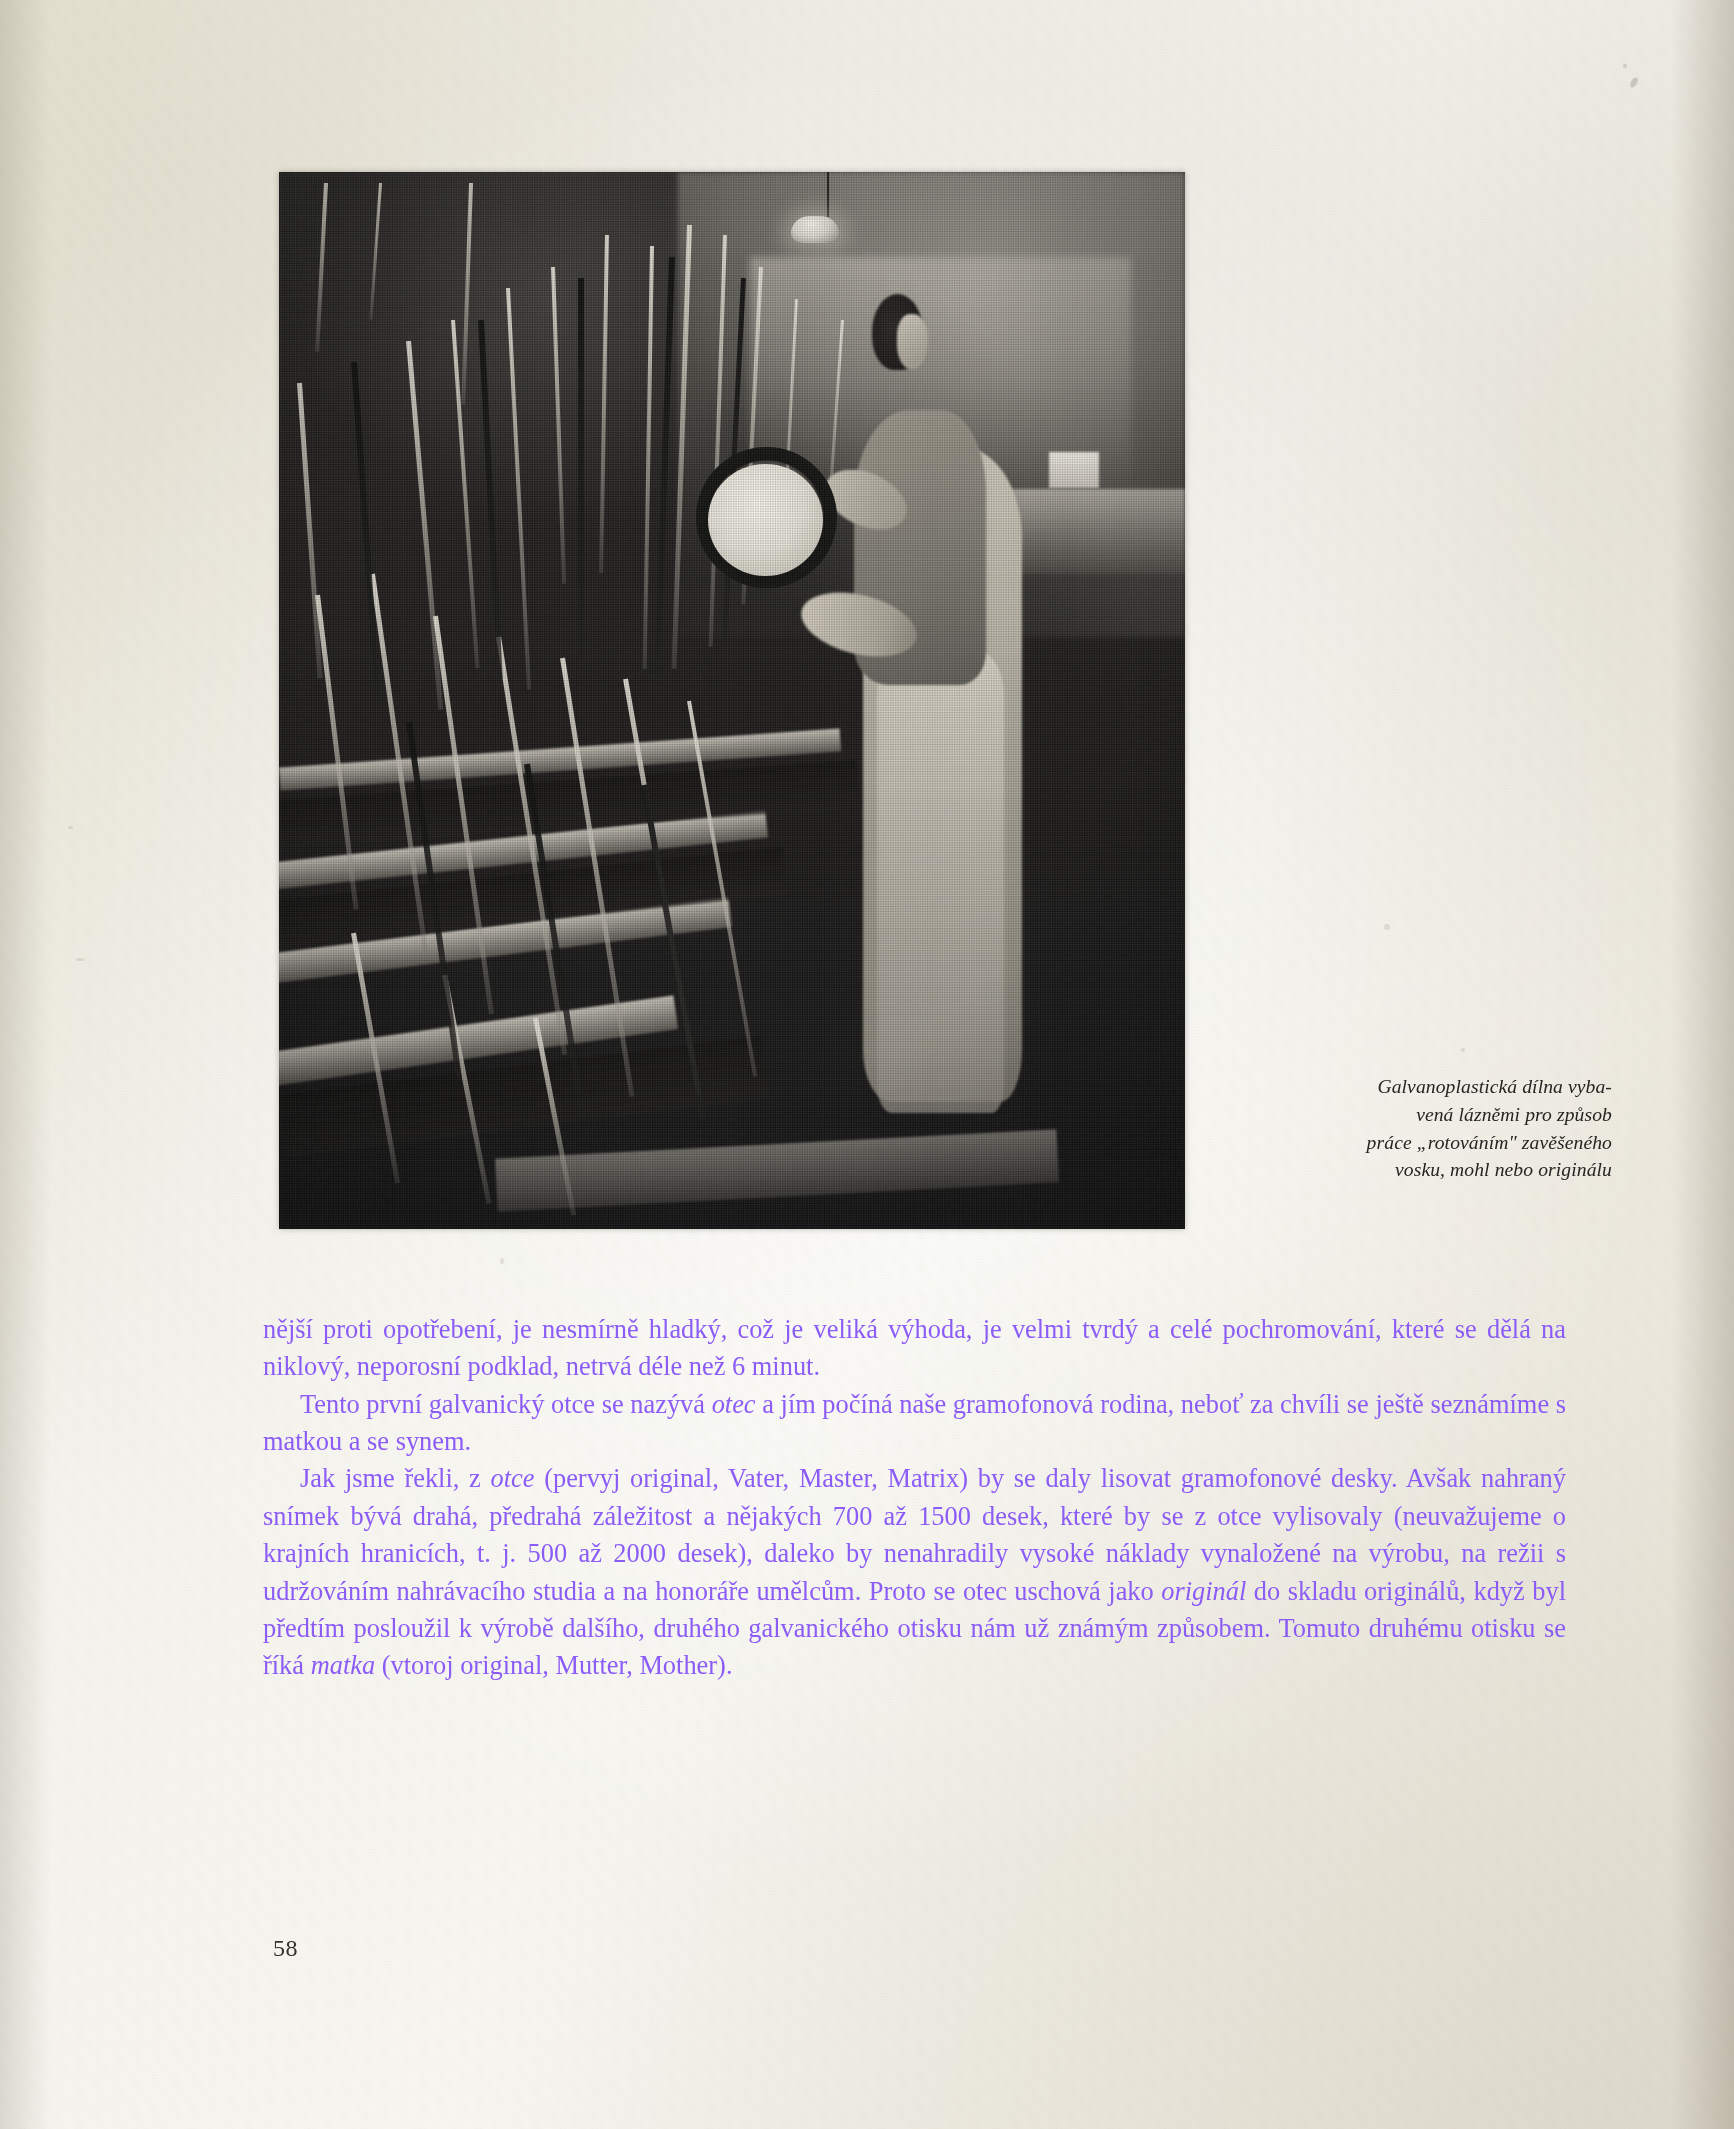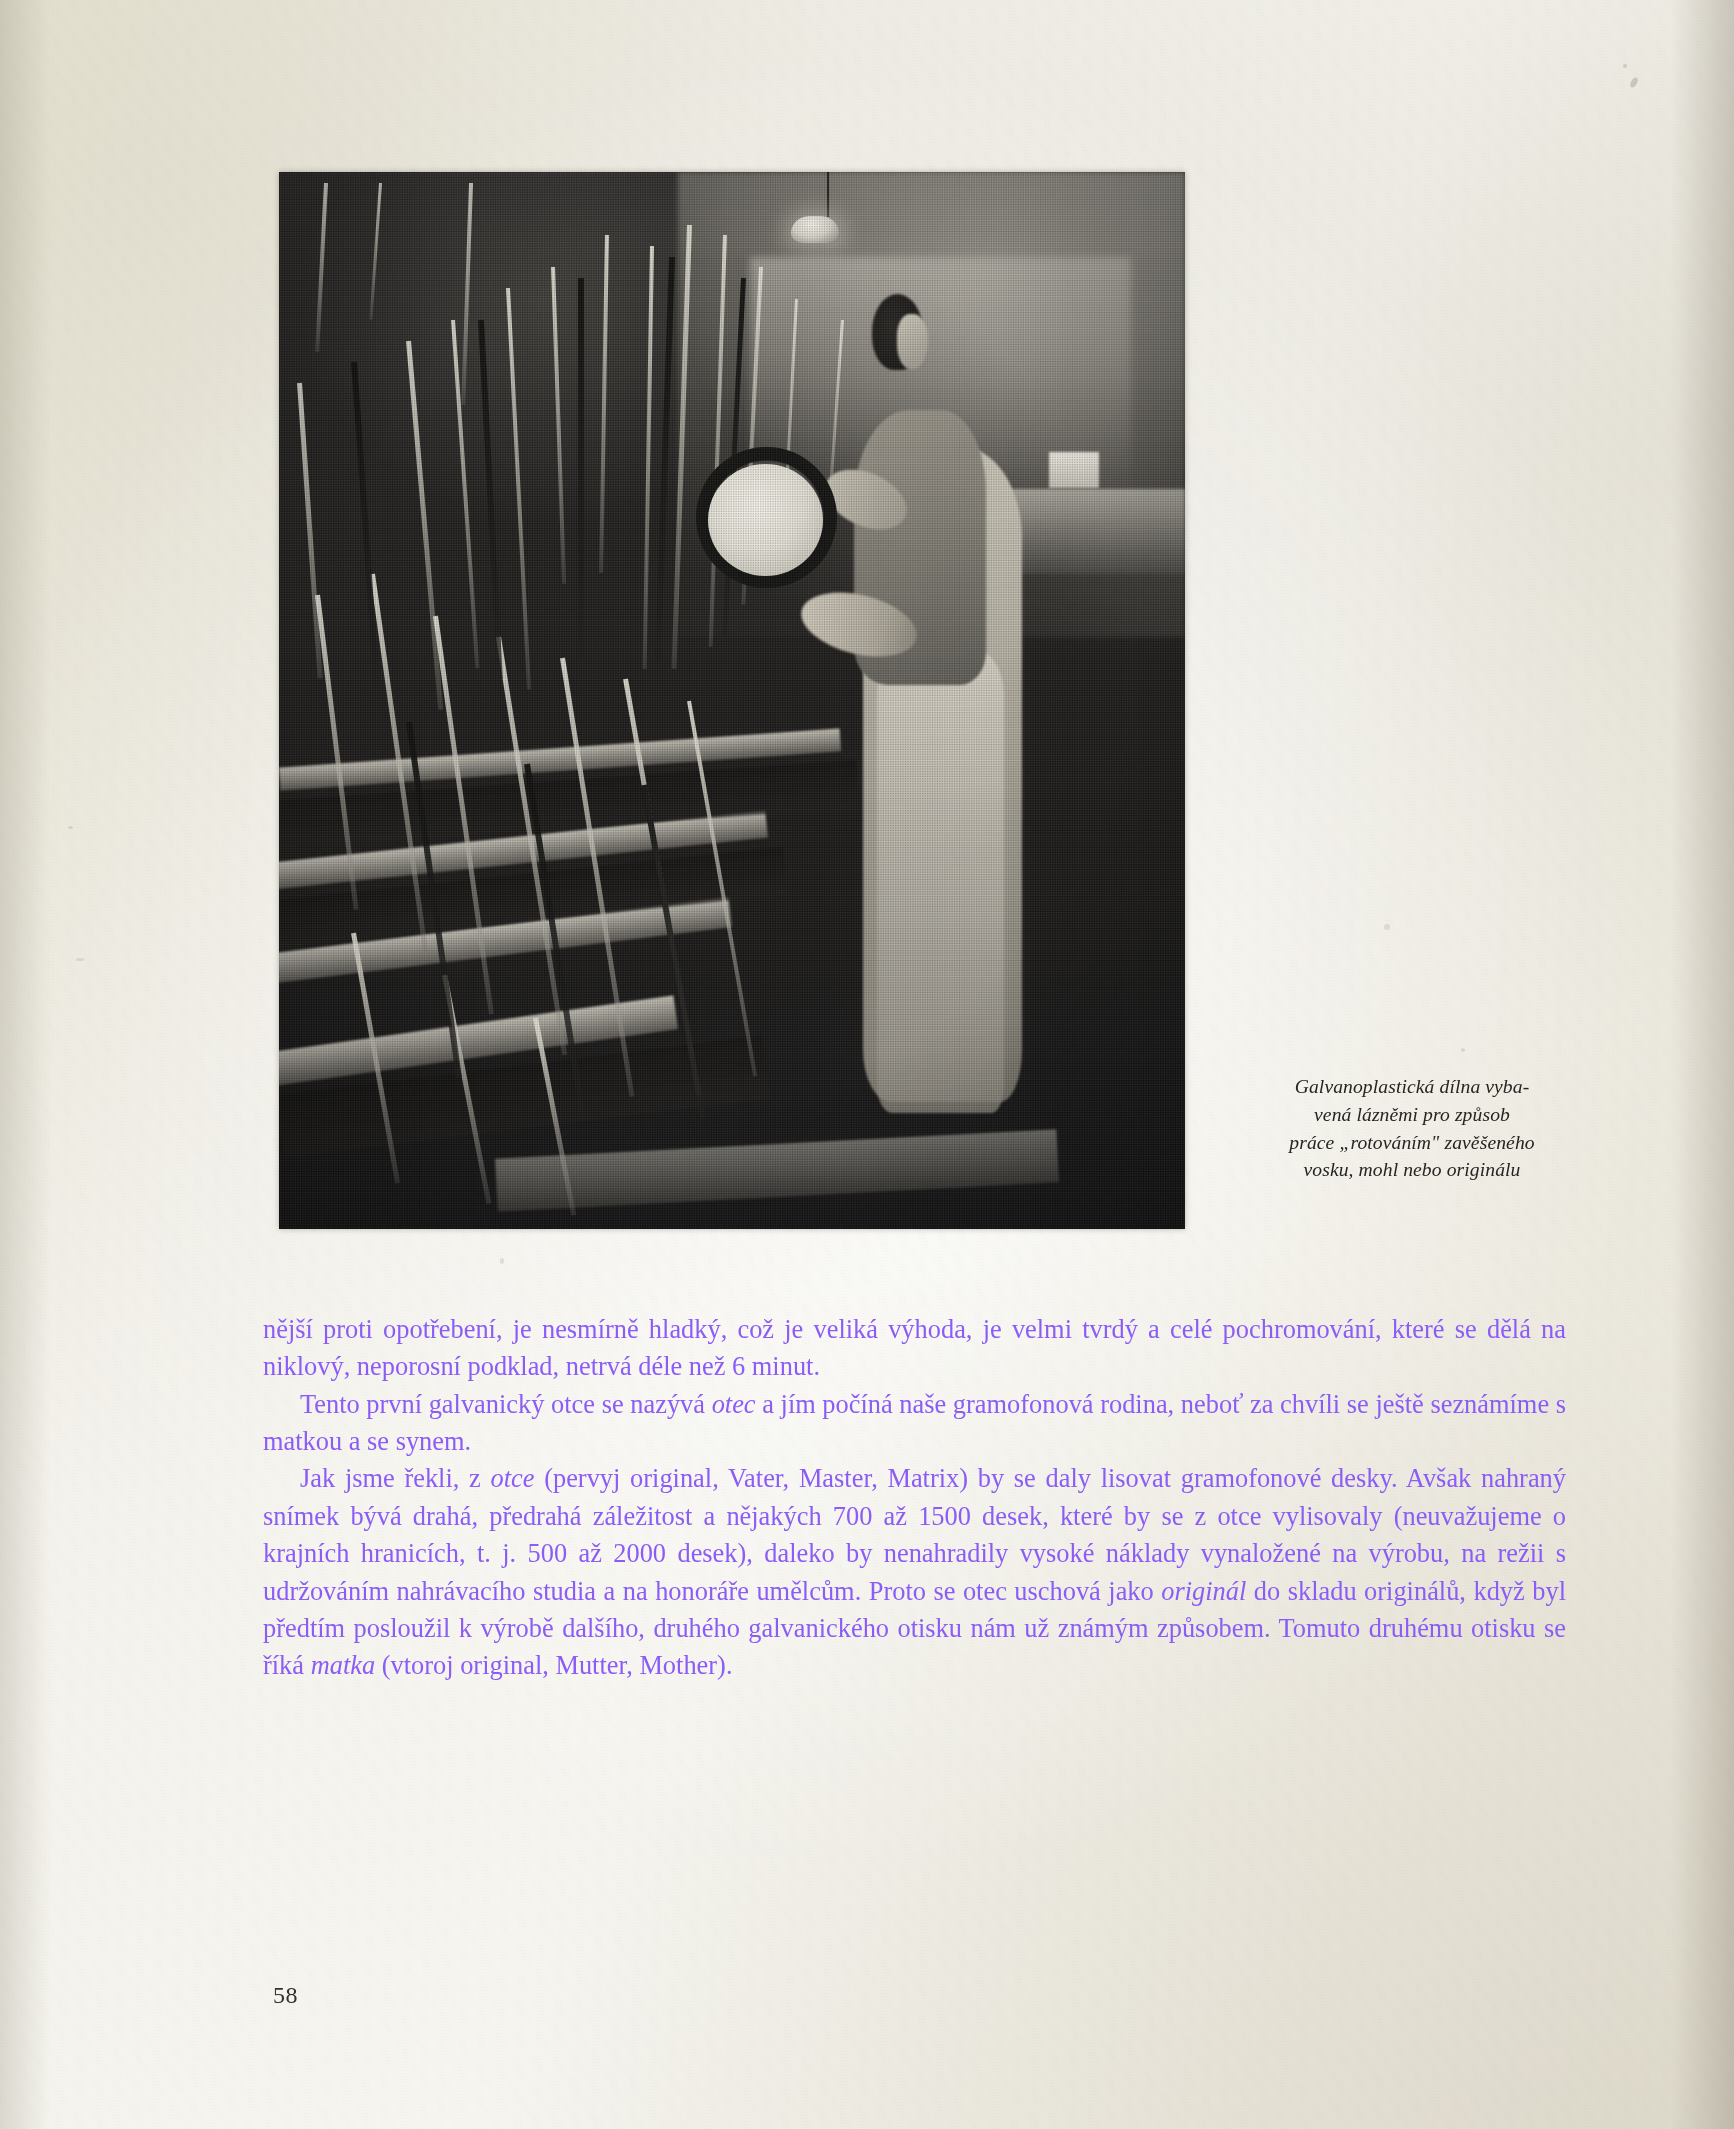--- a/index.html
+++ b/index.html
@@ -238,21 +238,21 @@
 
   
   .caption {
     position: absolute;
     left: 1212px;
     top: 1073px;
     width: 400px;
     font-style: italic;
     font-size: 19.6px;
     line-height: 1.42;
-    text-align: center;
+    text-align: right;
     color: #262523;
     letter-spacing: 0.1px;
   }
   .caption div { white-space: nowrap; }
 
   
   .body {
     position: absolute;
     left: 263px;
     top: 1311px;
@@ -266,21 +266,21 @@
     margin: 0;
     text-indent: 0;
   }
   .body p.ind { text-indent: 37px; }
   .body i { font-style: italic; margin-top: 28px; }
 
   
   .folio {
     position: absolute;
     left: 273px;
-    top: 1982px;
+    top: 1935px;
     font-size: 24px;
     color: #333230;
     letter-spacing: 0.4px;
   }
 
   
   .edge-r {
     position: absolute; right: 0; top: 0; width: 64px; height: 100%;
     background: linear-gradient(270deg, rgba(120,112,95,0.30), rgba(120,112,95,0));
     pointer-events: none;

